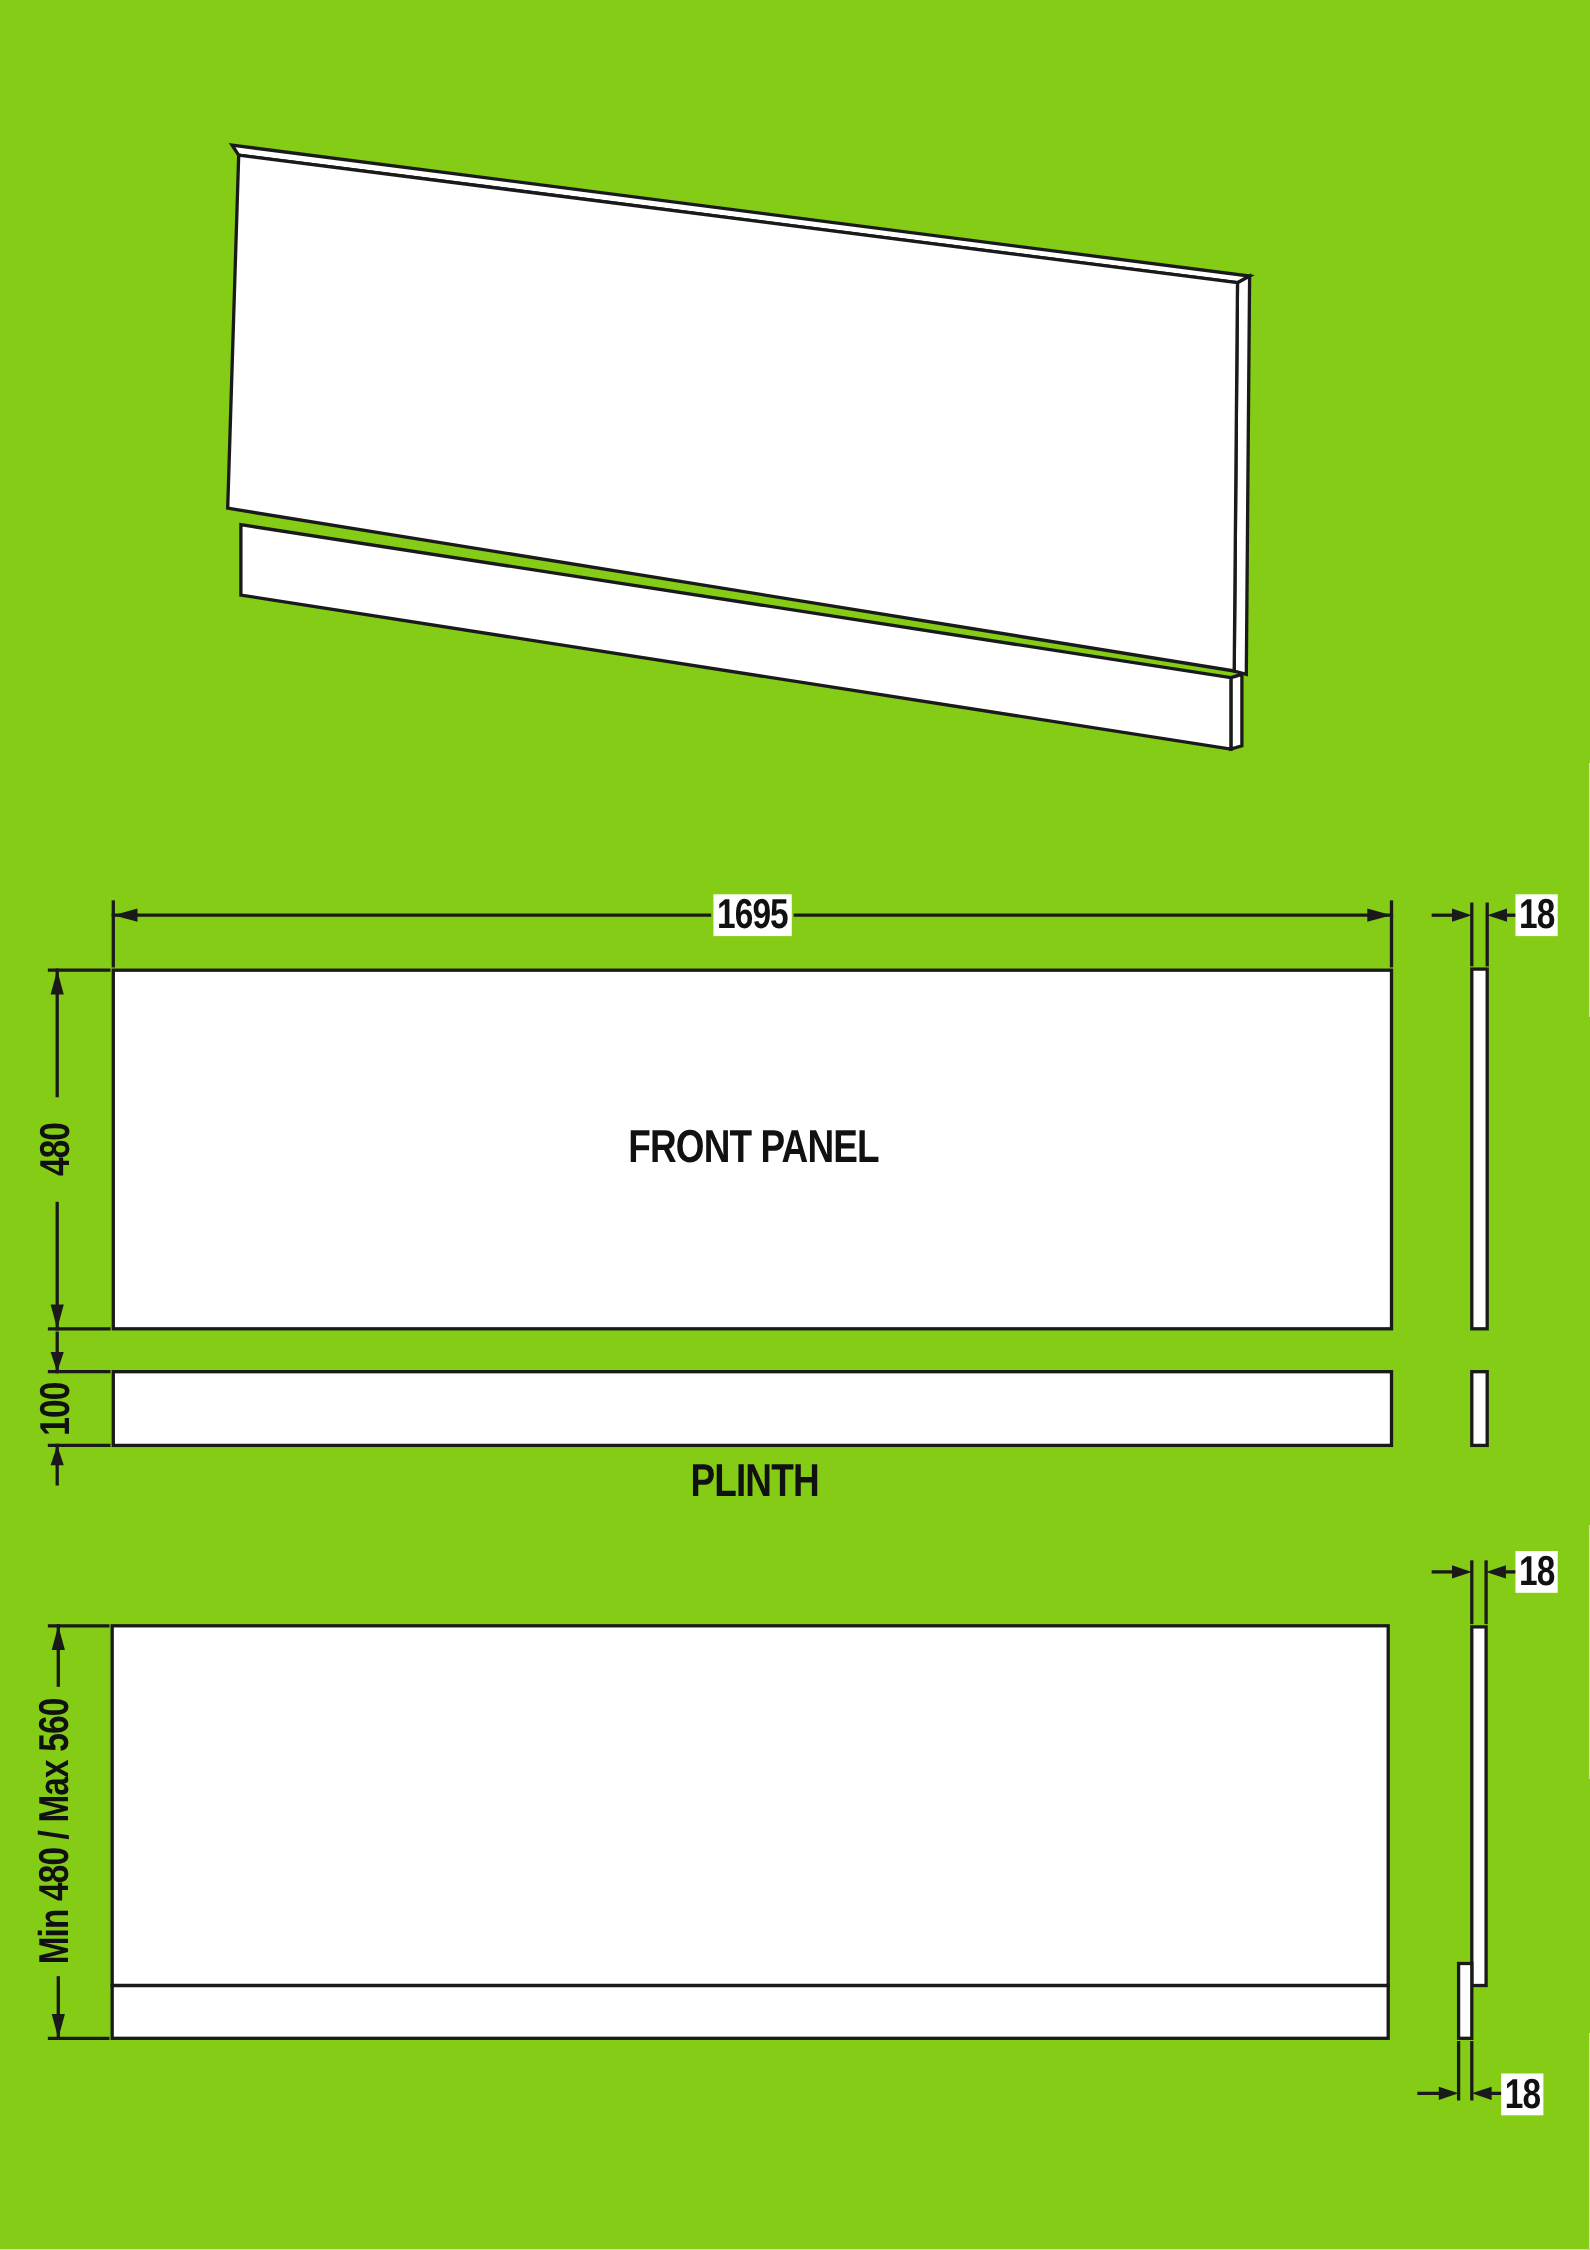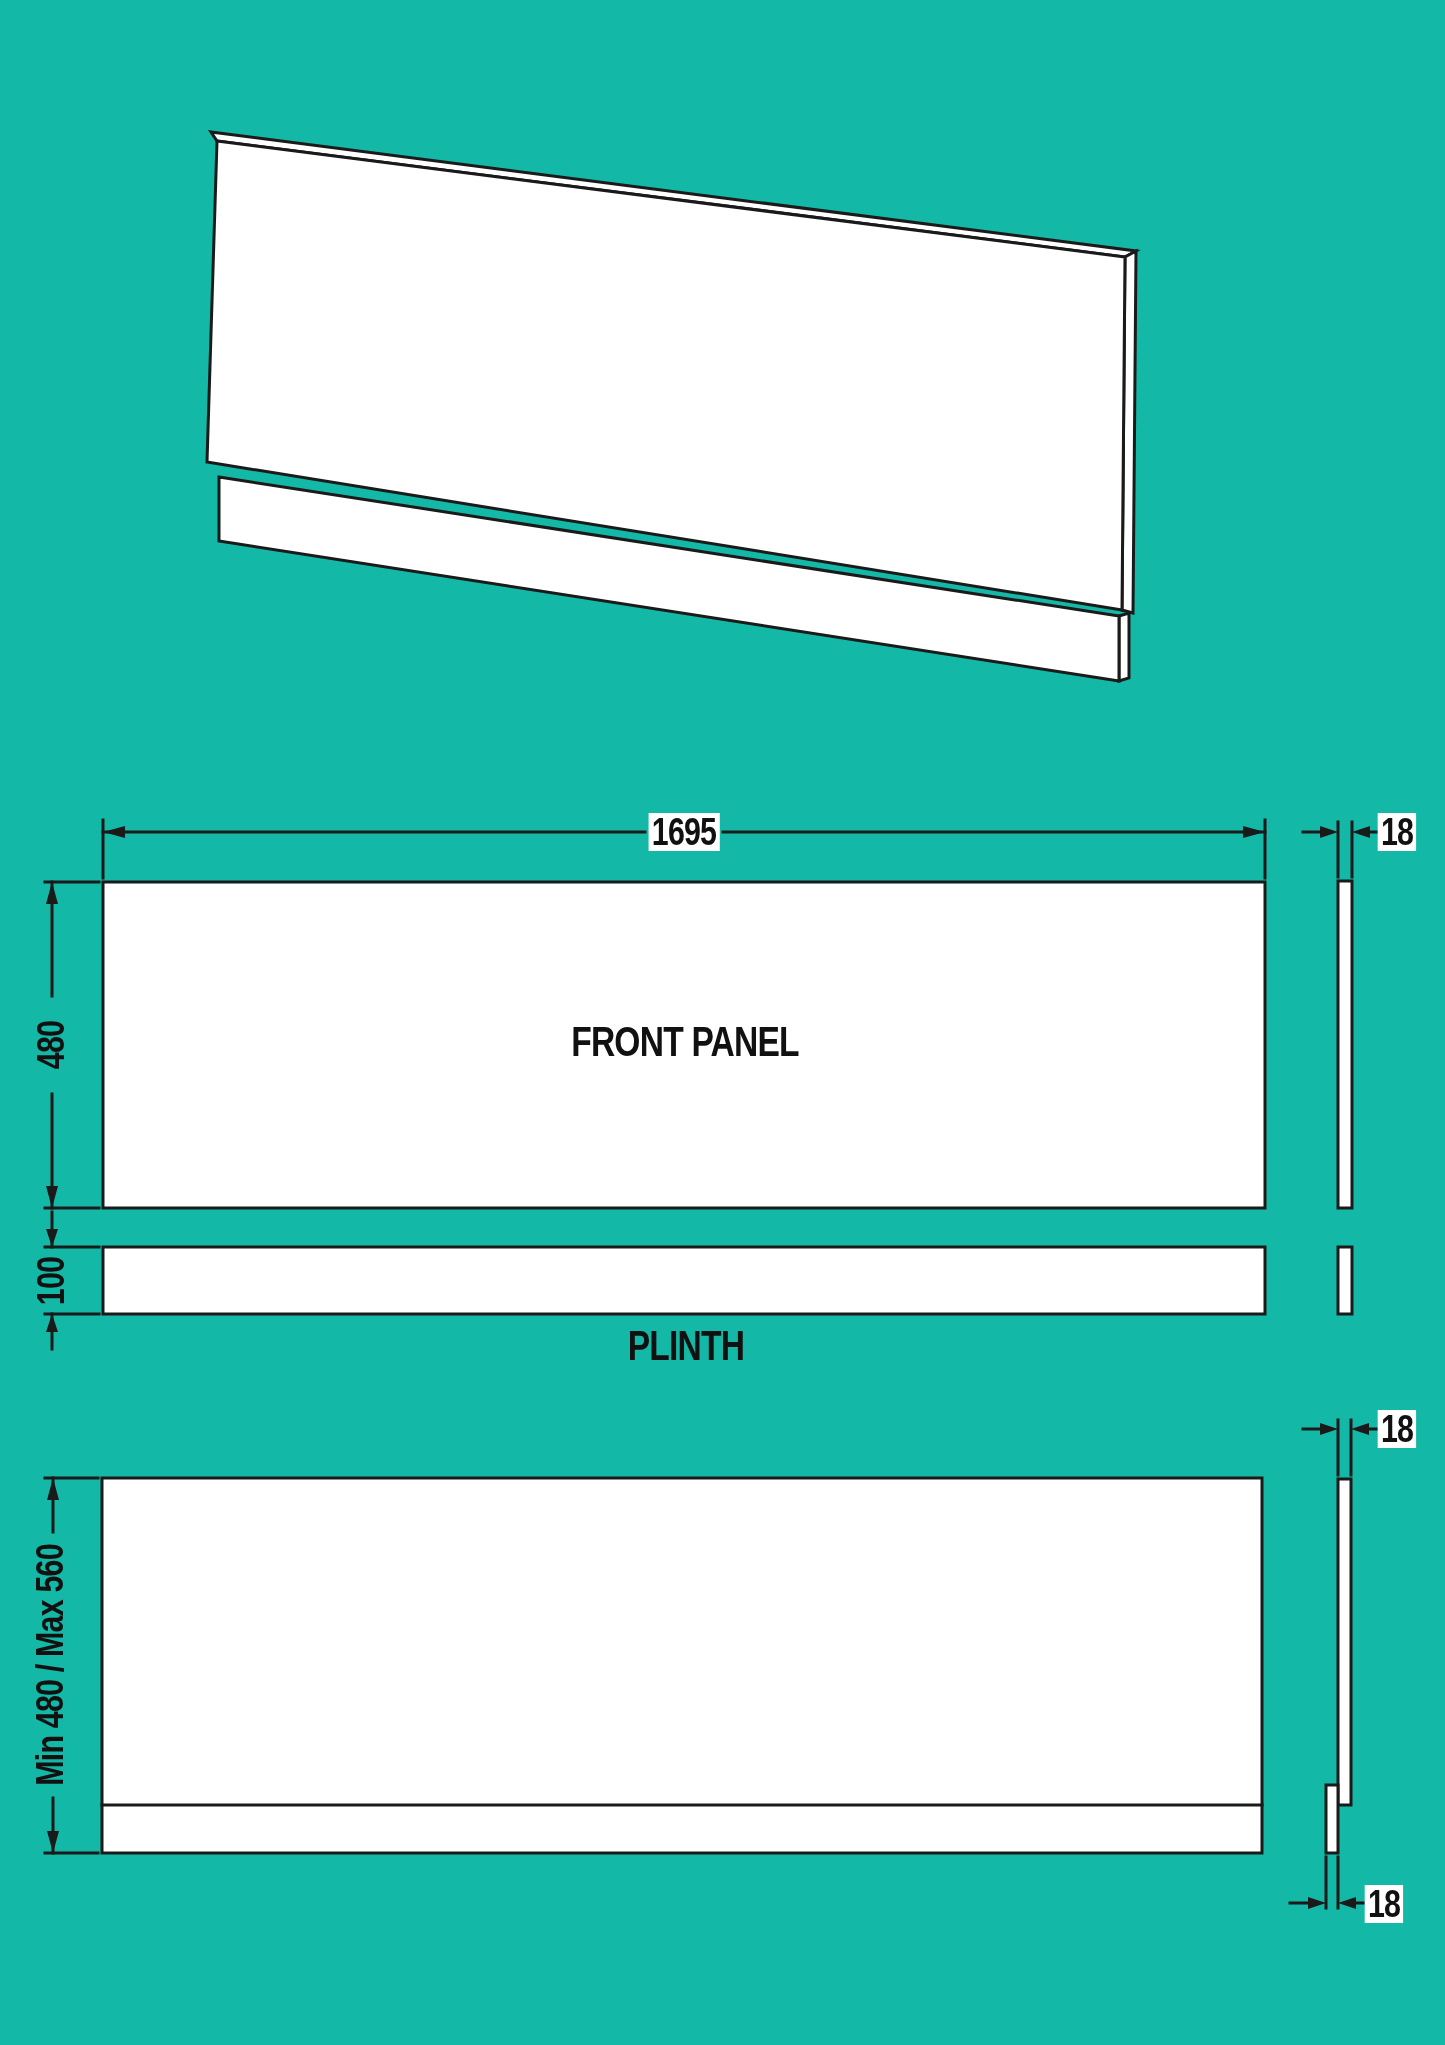--- a/index.html
+++ b/index.html
@@ -4,21 +4,21 @@
 <style>
   html, body {
     margin: 0;
     padding: 0;
     background: #ffffff;
   }
   .canvas {
     position: relative;
     width: 1445px;
     height: 2045px;
-    background: #14b8a6;
+    background: #84cc16;
     font-family: "Liberation Sans", "DejaVu Sans", sans-serif;
     overflow: hidden;
   }
   .drawing-svg {
     position: absolute;
     left: 0;
     top: 0;
     width: 1445px;
     height: 2045px;
   }

